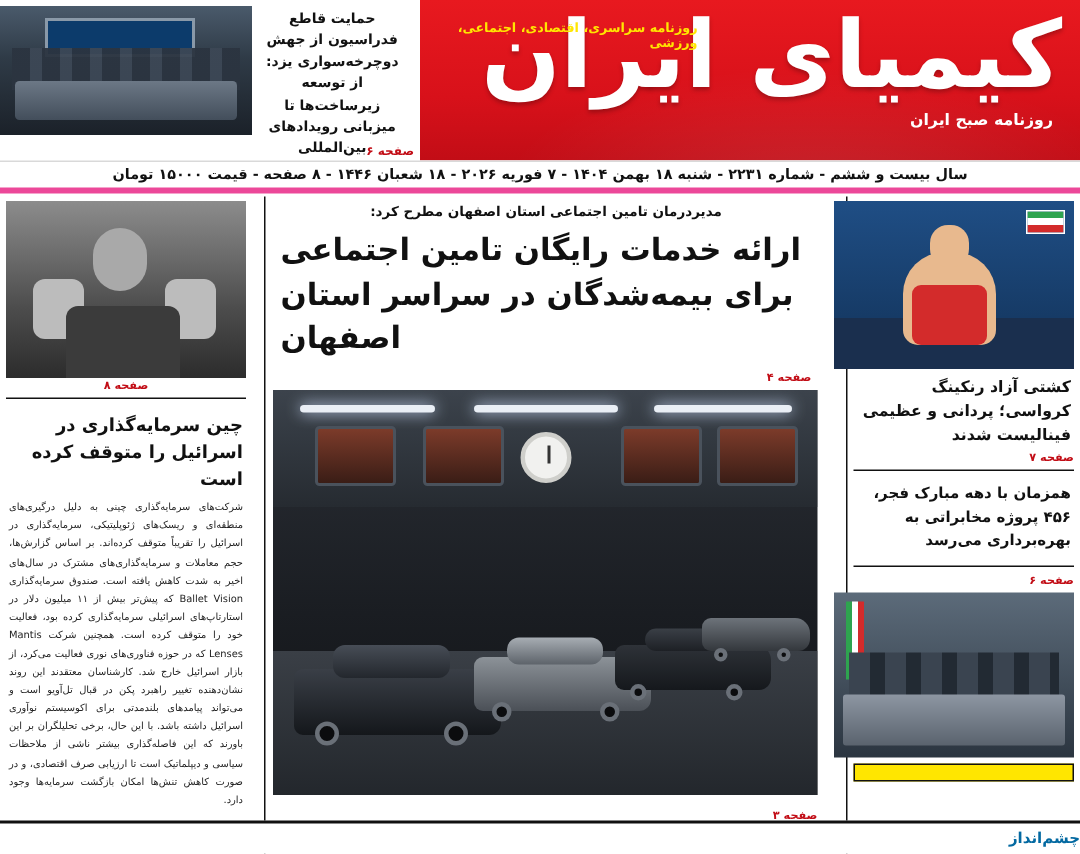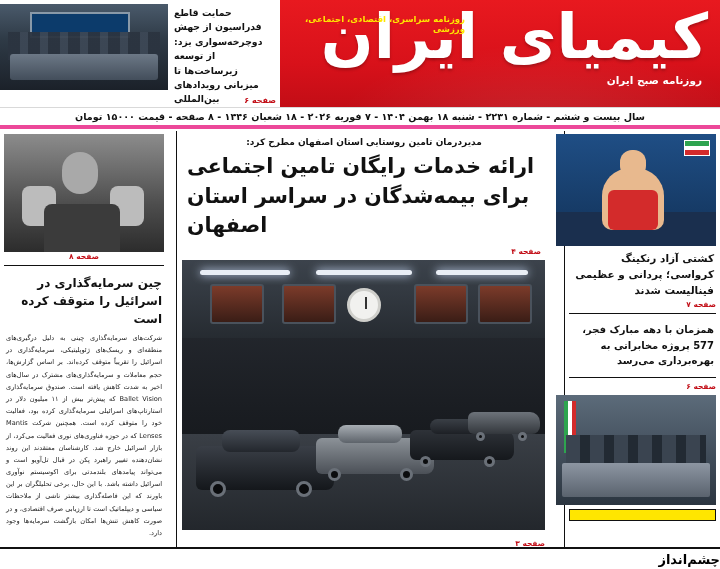--- a/index.html
+++ b/index.html
@@ -47,21 +47,21 @@
     color: #ffe600; font-size: 8.5px; font-weight: bold;
   }
 
   
   .mast-left {
     position: absolute; top: 0; left: 0; width: 280px; height: 107px;
     background: #ffffff;
     display: flex; flex-direction: row;
   }
   .mast-left-text {
-    width: 110px; padding: 6px 11px 0 4px; text-align: left;
+    width: 110px; padding: 6px 11px 0 4px; text-align: center;
     font-size: 9.3px; line-height: 1.55; color: #111; font-weight: bold;
   }
   .mast-left-pagebox {
     position: absolute; bottom: 2px; right: 4px;
     font-size: 8px; color: #c20d16; font-weight: bold;
   }
   .mast-left-img {
     position: absolute; left: 0; top: 4px; width: 168px; height: 86px;
     background:
       linear-gradient(180deg,#4a5a6b 0%,#2f3b47 40%,#1b2129 100%);
@@ -240,21 +240,21 @@
     padding: 0 2px; direction: rtl;
   }
 
   
   .footer {
     position: absolute; bottom: 0; left: 0; width: 720px; height: 22px;
     background: #ffffff; border-top: 2px solid #111;
     display:flex; align-items:center; justify-content:flex-start;
   }
   .footer .brand {
-    font-size: 13px; font-weight: bold; color: #000000; padding-left: 8px; margin-left: 17px;
+    font-size: 10px; font-weight: bold; color: #0369a1; padding-left: 8px; margin-left: 17px;
   }
   .footer .dots { flex:1; }
 </style>
 </head>
 <body>
 
 <div class="page">
 
   <div class="masthead">
     <div class="mast-red">
@@ -283,36 +283,36 @@
       <div class="wrestler-card">
         <div class="flag"></div>
         <div class="mat"></div>
         <div class="body"></div>
         <div class="singlet"></div>
         <div class="head"></div>
       </div>
       <div class="rc-title">کشتی آزاد رنکینگ کرواسی؛ پردانی و عظیمی فینالیست شدند</div>
       <div class="rc-page">صفحه ۷</div>
       <div class="rule"></div>
-      <div class="rc-item">همزمان با دهه مبارک فجر، 577 پروژه مخابراتی به بهره‌برداری می‌رسد</div>
+      <div class="rc-item">همزمان با دهه مبارک فجر، ۴۵۶ پروژه مخابراتی به بهره‌برداری می‌رسد</div>
       <div class="rule"></div>
       <div class="rc-page">صفحه ۶</div>
       <div class="photo-bottom">
         <div class="pflag"></div>
         <div class="pmen"></div>
         <div class="pdesk"></div>
       </div>
       <div class="yellowbox">
         
         
       </div>
     </div>
 
     <div class="col-center">
-      <div class="kicker">مدیردرمان تامین روستایی استان اصفهان مطرح کرد:</div>
+      <div class="kicker">مدیردرمان تامین اجتماعی استان اصفهان مطرح کرد:</div>
       <div class="lead-head">ارائه خدمات رایگان تامین اجتماعی برای بیمه‌شدگان در سراسر استان اصفهان</div>
       <div class="lead-page">صفحه ۴</div>
 
       <div class="showroom">
         <div class="sr-ceiling"></div>
         <div class="sr-light" style="left:18px; width:90px;"></div>
         <div class="sr-light" style="left:134px; width:96px;"></div>
         <div class="sr-light" style="left:254px; width:92px;"></div>
         <div class="sr-panel" style="left:28px;"></div>
         <div class="sr-panel" style="left:100px;"></div>

